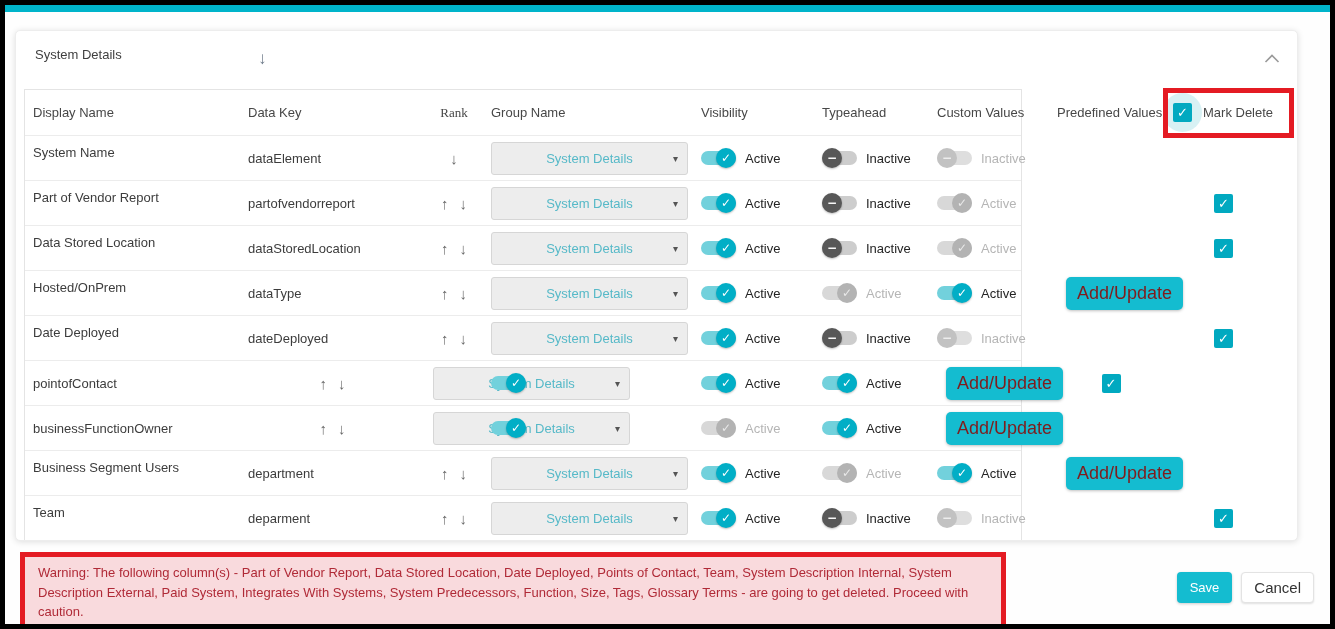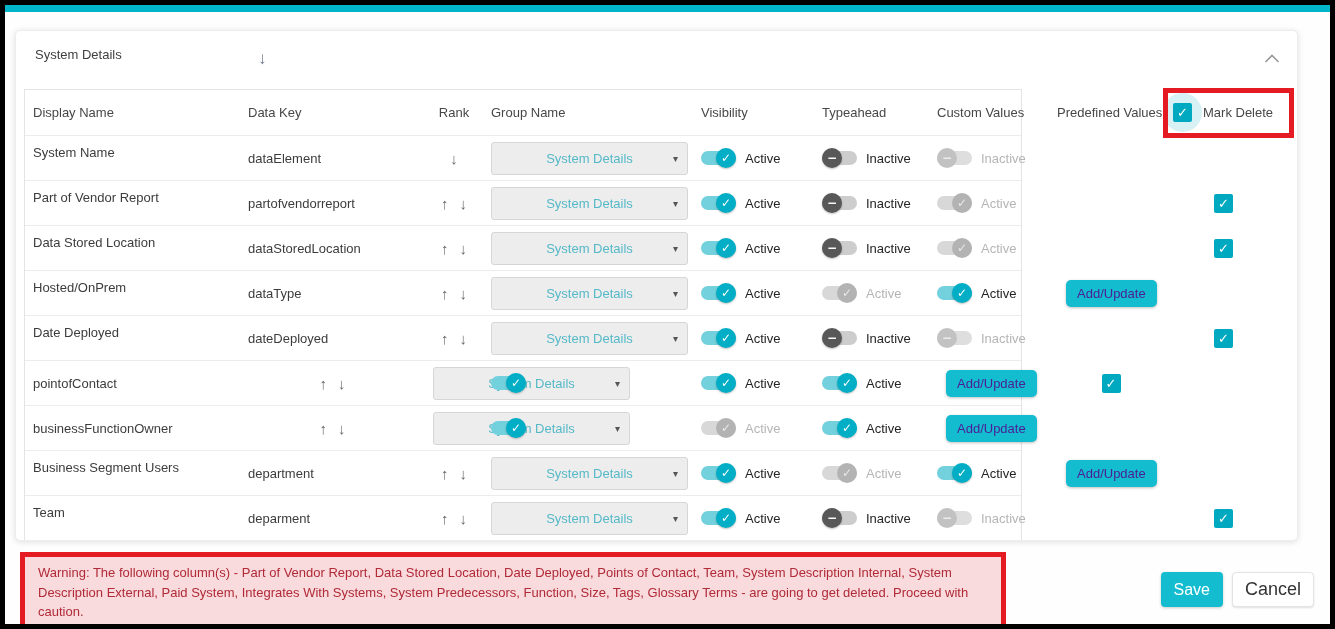--- a/index.html
+++ b/index.html
@@ -27,21 +27,21 @@
   .tr, .thead {
     display:grid;
     grid-template-columns:215px 185px 58px 210px 121px 115px 120px 124px 101px;
     align-items:center; height:45px;
   }
   .thead { font-size:13px; color:#474747; }
   .tbody .tr { border-top:1px solid #ececec; font-size:13px; }
   .td, .th { padding-left:8px; }
   .th.c-rank, .td.c-rank { padding-left:0; }
   .td.c-display { align-self:start; padding-top:9px; }
-  .th.c-rank { text-align:left; }
+  .th.c-rank { text-align:left;font-family:Liberation Serif, serif; }
   .c-rank { display:flex; justify-content:center; gap:11px; }
   .arrow { font-size:15px; color:#6b6b6b; cursor:pointer; }
   .select {
     width:197px; height:33px; background:#ededed; border:1px solid #d6d6d6; border-radius:3px;
     display:flex; align-items:center; justify-content:center; position:relative;
     color:#56b9c8; font-size:13px; cursor:default;
   }
   .caret { position:absolute; right:9px; top:10px; font-size:10px; color:#555; }
 
   
@@ -58,22 +58,22 @@
   .tgroup.off.en .track { background:#cdcdcd; }
   .tgroup.off.en .thumb { background:#585858; color:#fff; }
   .tgroup.on.dis  .track { background:#d8d8d8; }
   .tgroup.on.dis  .thumb { background:#b3b3b3; color:#e9e9e9; box-shadow:none; }
   .tgroup.off.dis .track { background:#dedede; }
   .tgroup.off.dis .thumb { background:#c2c2c2; color:#efefef; box-shadow:none; }
   .tgroup.en  .tlabel { color:#242424; }
   .tgroup.dis .tlabel { color:#b5b5b5; }
 
   .add-btn {
-    background:#14bcd0; color:#4c1d95; border:none; border-radius:5px;
-    font-size:13px; padding:6px 11px; cursor:pointer; margin-left:9px;
+    background:#14bcd0; color:#7f1d1d; border:none; border-radius:5px;
+    font-size:18px; padding:6px 11px; cursor:pointer; margin-left:9px;
     box-shadow:0 1px 3px rgba(0,0,0,.25); font-family:"Liberation Sans",sans-serif;
   }
   .row-check, .hdr-check {
     width:19px; height:19px; background:#01a9c0; border-radius:2px; color:#fff;
     display:flex; align-items:center; justify-content:center; font-size:13px; font-weight:bold;
     cursor:pointer; font-family:"DejaVu Sans", sans-serif;
   }
   .td.c-mark { display:flex; justify-content:center; padding-left:0; }
   .th.c-mark { display:flex; align-items:center; gap:11px; padding-left:0; overflow:visible; white-space:nowrap; }
   .hdr-check-wrap { position:relative; width:19px; height:19px; flex:none; }
@@ -86,26 +86,26 @@
     position:absolute; left:15px; top:547px; width:986px; min-height:61px;
     border:5px solid #e41b23; background:#f9dadd; color:#b02a37;
     font-size:13px; line-height:1.5; padding:6px 13px;
   }
   .md-annotation {
     position:absolute; left:1158px; top:83px; width:131px; height:50px;
     border:5px solid #e41b23; pointer-events:none; z-index:6;
   }
   .actions { position:absolute; top:567px; right:16px; display:flex; gap:9px; }
   .save-btn {
-    background:#14bcd0; color:#fff; border:none; border-radius:4px; font-size:16px;
+    background:#14bcd0; color:#fff; border:none; border-radius:4px; font-size:13px;
     padding:6px 13px; cursor:pointer; box-shadow:0 1px 3px rgba(0,0,0,.2);
     font-family:"Liberation Sans",sans-serif;
   }
   .cancel-btn {
-    background:#fff; color:#333; border:1px solid #e3e3e3; border-radius:4px; font-size:18px;
+    background:#fff; color:#333; border:1px solid #e3e3e3; border-radius:4px; font-size:15px;
     padding:6px 12px; cursor:pointer; box-shadow:0 1px 2px rgba(0,0,0,.12);
     font-family:"Liberation Sans",sans-serif;
   }
 </style>
 </head>
 <body>
 
 <div class="frame">
   <div class="topbar"></div>
 

